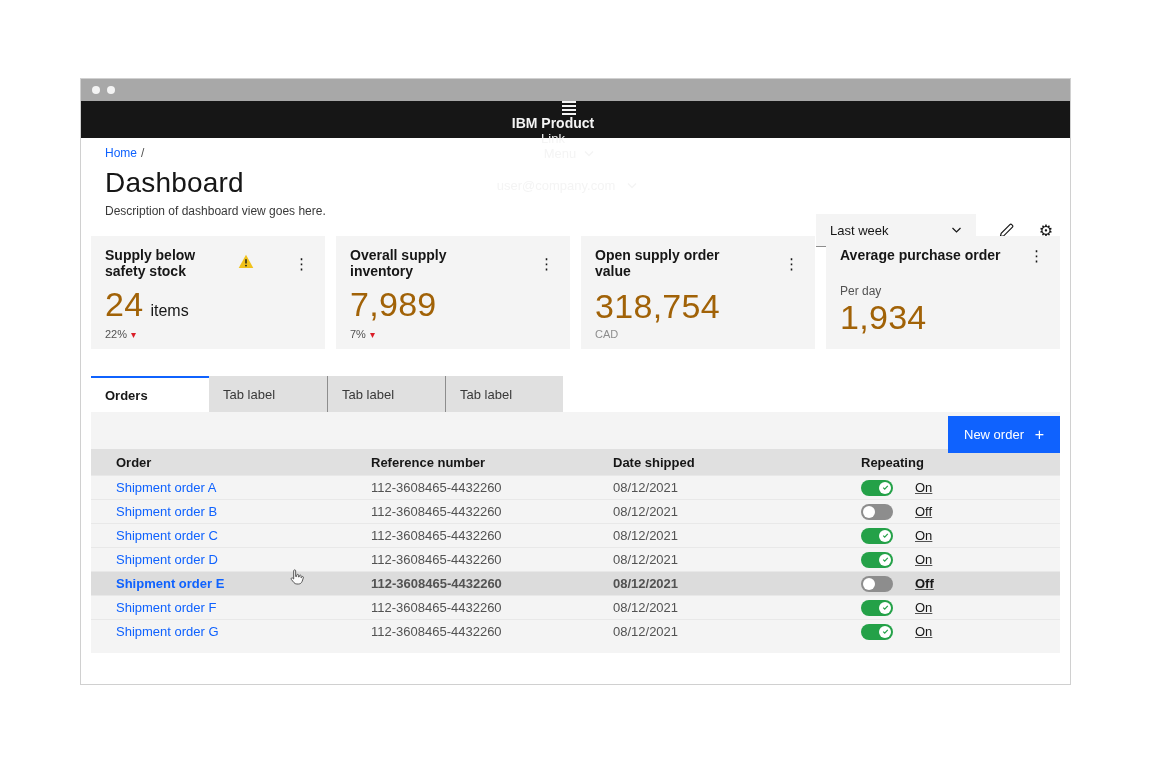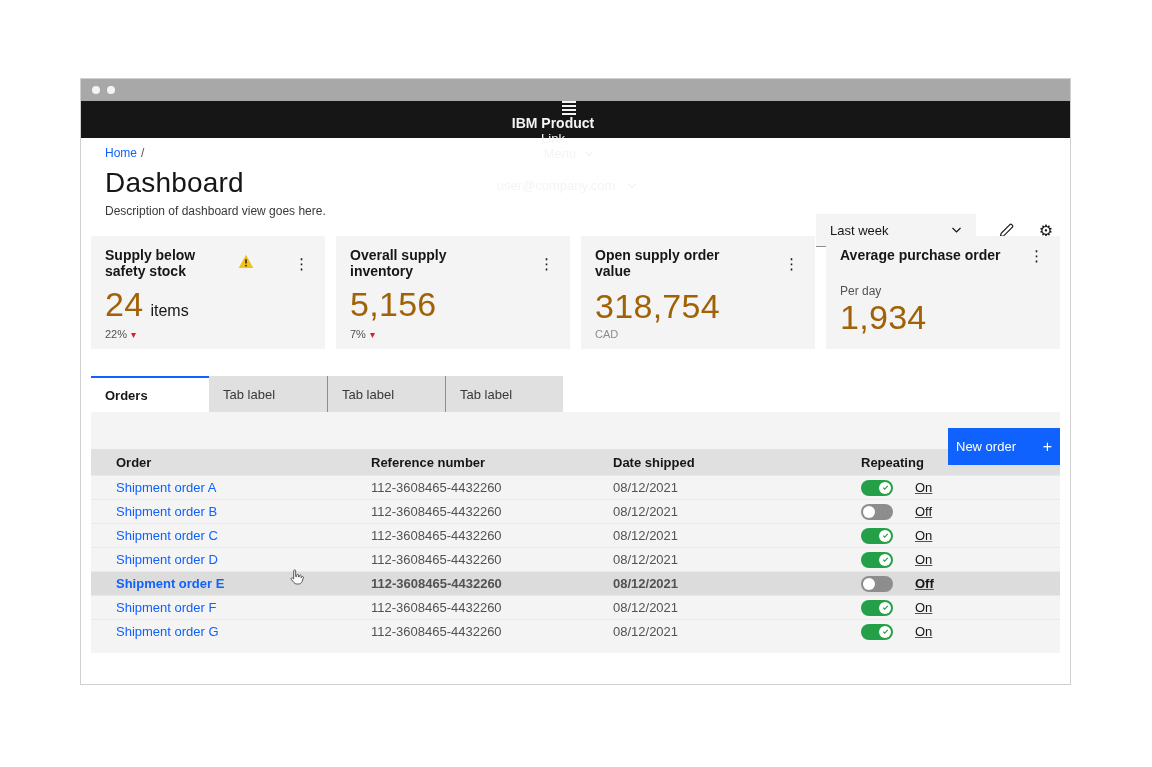--- a/index.html
+++ b/index.html
@@ -47,21 +47,21 @@
   .card.no-trend .card-value-row { margin-bottom:14px; }
   
   .tabs { display:flex; margin-top:27px; height:36px; }
   .tab { width:118px; font-size:13px; display:flex; align-items:center; padding-left:14px; background:#e0e0e0; border-left:1px solid #8d8d8d; color:#393939; cursor:pointer; }
   .tab:first-child { border-left:none; }
   .tab.active { background:#ffffff; border-top:2px solid #0f62fe; border-left:none; font-weight:700; color:#161616; }
   .tab.active + .tab { border-left:none; }
   
   .panel { background:#f4f4f4; padding-bottom:10px; }
   .toolbar { height:37px; position:relative; }
-  .new-order { position:absolute; right:0; top:16px; width:112px; height:37px; background:#0f62fe; color:#ffffff; border:none; font-size:13px; font-family:"Liberation Sans", sans-serif; display:flex; align-items:center; justify-content:space-between; padding:0 8px; cursor:pointer; }
+  .new-order { position:absolute; right:0; top:4px; width:112px; height:37px; background:#0f62fe; color:#ffffff; border:none; font-size:13px; font-family:"Liberation Sans", sans-serif; display:flex; align-items:center; justify-content:space-between; padding:0 16px; cursor:pointer; }
   .new-order .plus { font-size:16px; font-weight:400; }
   .thead { display:flex; height:26px; background:#e0e0e0; align-items:center; font-weight:700; font-size:13px; }
   .trow { display:flex; height:24px; align-items:center; font-size:13px; border-top:1px solid #e8e8e8; background:#f4f4f4; }
   .trow.hovered { background:#dcdcdc; }
   .trow.hovered .tcell, .trow.hovered .order-link { font-weight:700; }
   .tcell { padding-left:25px; color:#525252; }
   .c1 { width:255px; } .c2 { width:242px; } .c3 { width:248px; } .c4 { flex:1; }
   .order-link { color:#0f62fe; text-decoration:none; cursor:pointer; }
   .tgl-wrap { display:flex; gap:22px;text-decoration:underline; }
   .toggle { width:32px; height:16px; border-radius:8px; position:relative; cursor:pointer; flex:none; }
@@ -180,21 +180,21 @@
           <span class="down">▾</span>
         </div>
       </div>
 
       <div class="card">
         <div class="card-head">
           <span class="card-title">Overall supply inventory</span>
           <span class="overflow">⋮</span>
         </div>
         <div class="card-value-row">
-          <span class="big-num">5,156</span>
+          <span class="big-num">7,989</span>
         </div>
         <div class="trend">
           <span>7%</span>
           <span class="down">▾</span>
         </div>
       </div>
 
       <div class="card">
         <div class="card-head">
           <span class="card-title">Open supply order value</span>

